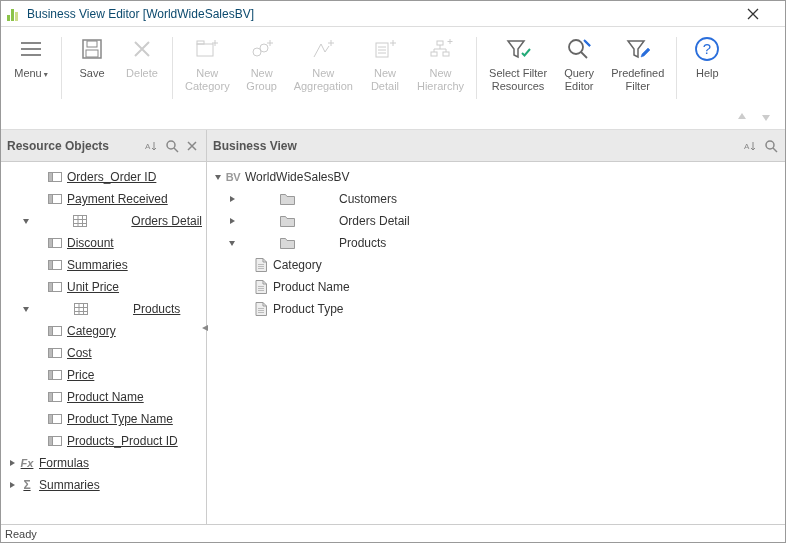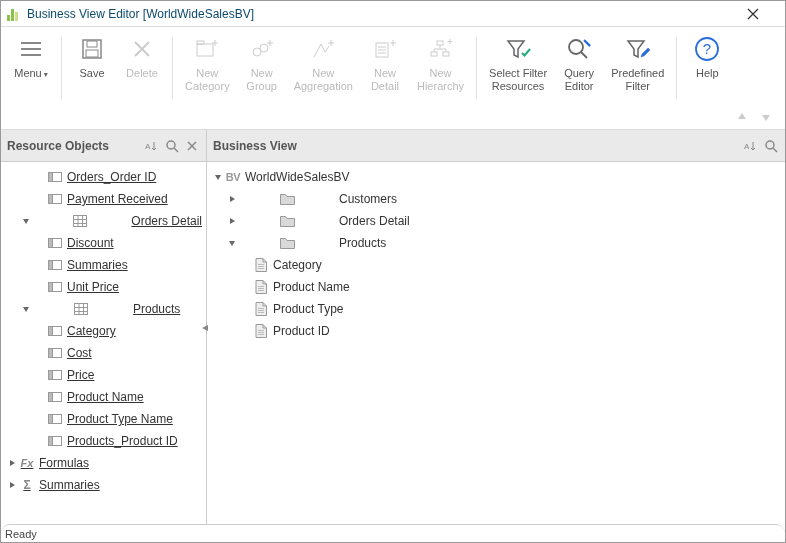--- a/index.html
+++ b/index.html
@@ -80,21 +80,21 @@
 
   
   svg { display:block; }
 
   
   .panel-left .panel-body::-webkit-scrollbar{width:14px;}
   .panel-left .panel-body::-webkit-scrollbar-thumb{background:#ccc;border:3px solid #f0f0f0;border-radius:7px;}
   .panel-left .panel-body::-webkit-scrollbar-track{background:#f0f0f0;}
 
   
-  .statusbar { height:18px; border-top:1px solid #ccc; padding:0 4px; font-size:11px; color:#444; display:flex; align-items:center;border-radius:9px; }
+  .statusbar { height:18px; border-top:1px solid #ccc; padding:0 4px; font-size:11px; color:#444; display:flex; align-items:center; }
 
   
   .ind0{padding-left:4px;} .ind1{padding-left:18px;gap:40px;} .ind2{padding-left:32px;}
 </style>
 </head>
 <body>
 
 <div class="titlebar">
   <div class="app-icon">
     <span class="bar1"></span>
@@ -555,31 +555,20 @@
             <span class="tw"></span>
             <span class="tic">
               <svg width="12" height="14" viewBox="0 0 12 14">
                 <path d="M1 0.5 H8 L11.5 4 V13.5 H1 Z" fill="#eee" stroke="#999"></path>
                 <path d="M8 0.5 V4 H11.5" fill="none" stroke="#999"></path>
                 <path d="M3 6.5 H9 M3 8.5 H9 M3 10.5 H9" stroke="#bbb"></path>
               </svg>
             </span>
             <span class="tlbl">Product Type</span>
           </div>
-          <div class="trow ind2">
-            <span class="tw"></span>
-            <span class="tic">
-              <svg width="12" height="14" viewBox="0 0 12 14">
-                <path d="M1 0.5 H8 L11.5 4 V13.5 H1 Z" fill="#eee" stroke="#999"></path>
-                <path d="M8 0.5 V4 H11.5" fill="none" stroke="#999"></path>
-                <path d="M3 6.5 H9 M3 8.5 H9 M3 10.5 H9" stroke="#bbb"></path>
-              </svg>
-            </span>
-            <span class="tlbl">Product ID</span>
-          </div>
         </div>
     </div>
   </div>
 </div>
 
 <div class="statusbar">
   <span>Ready</span>
 </div>
 
 </body></html>

